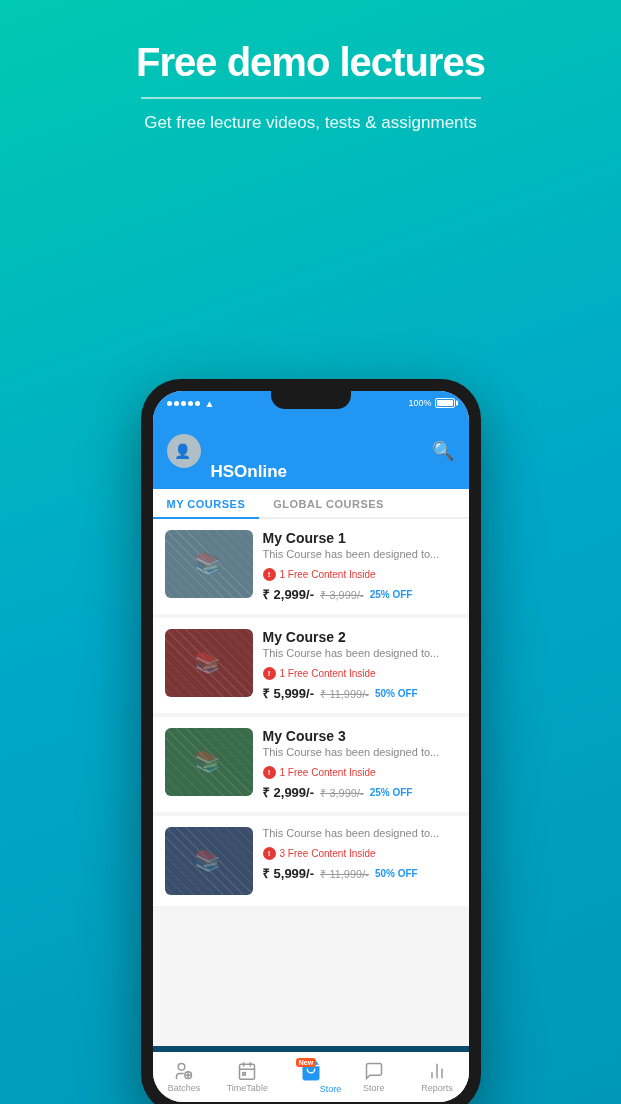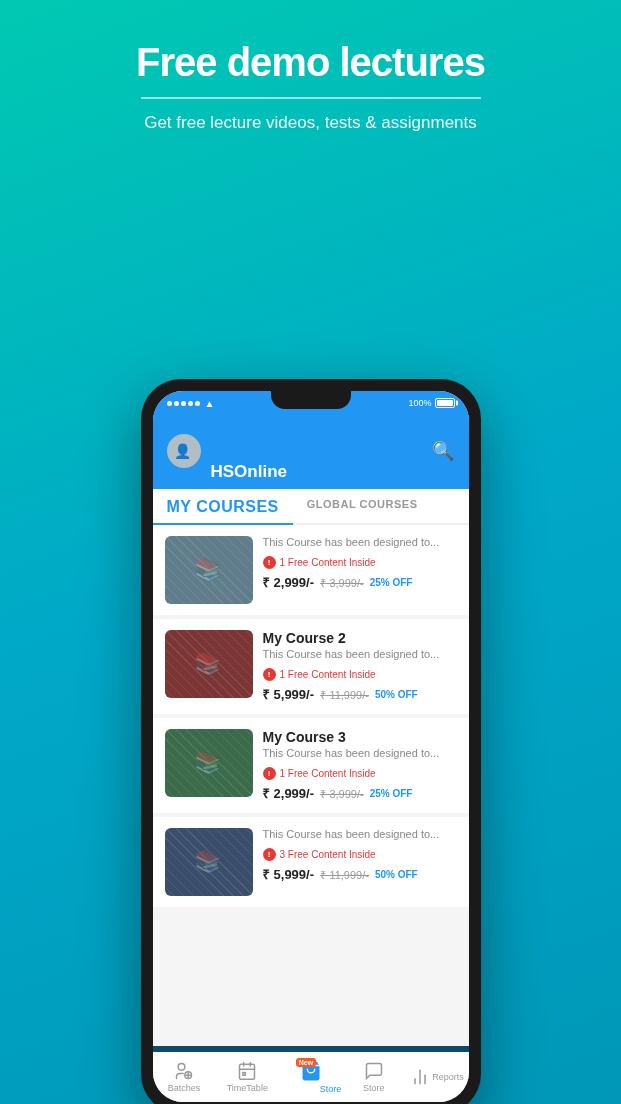--- a/index.html
+++ b/index.html
@@ -113,38 +113,39 @@
 
     <div style="background:#2196f3;padding:7px 14px;display:flex;align-items:center;gap:10px;flex-shrink:0;">
       <div style="width:34px;height:34px;border-radius:50%;background:#b0bec5;overflow:hidden;flex-shrink:0;display:flex;align-items:center;justify-content:center;font-size:14px;">
         <span>👤</span>
       </div>
       <span style="color:white;font-size:17px;font-weight:600;flex:1;margin-top:42px;">HSOnline</span>
       <span style="color:white;font-size:18px;">🔍</span>
     </div>
 
     <div style="background:white;display:flex;border-bottom:2px solid #eee;flex-shrink:0;">
-      <div style="padding:9px 14px 7px;font-size:16px;font-weight:700;color:#2196f3;position:relative;letter-spacing:0.5px;">
+      <div style="padding:9px 14px 7px;font-size:11px;font-weight:700;color:#2196f3;position:relative;letter-spacing:0.5px;">
         <span>MY COURSES</span>
         <div style="position:absolute;bottom:-2px;left:0;right:0;height:2px;background:#2196f3;"></div>
       </div>
       <div style="padding:9px 14px 7px;font-size:11px;font-weight:700;color:#999;letter-spacing:0.5px;">
         <span>GLOBAL COURSES</span>
       </div>
     </div>
 
 
     <div style="flex:1;overflow-y:auto;background:#f5f5f5;">
 
       <div style="background:white;margin-bottom:4px;padding:11px 12px;display:flex;gap:10px;align-items:flex-start;">
         <div style="width:88px;height:68px;border-radius:6px;flex-shrink:0;background:#607d8b;overflow:hidden;position:relative;">
           <div style="position:absolute;inset:0;background-image:repeating-linear-gradient(45deg,transparent,transparent 6px,rgba(255,255,255,0.1) 6px,rgba(255,255,255,0.1) 7px);"></div>
           <div style="position:absolute;inset:0;display:flex;align-items:center;justify-content:center;font-size:22px;opacity:0.3;">📚</div>
         </div>
         <div style="flex:1;">
+          <div style="font-size:14px;font-weight:700;color:#222;margin-bottom:2px;">My Course 1</div>
           <div style="font-size:11px;color:#888;margin-bottom:3px;">This Course has been designed to...</div>
           <div style="display:inline-flex;align-items:center;gap:4px;margin-bottom:4px;">
             <div style="width:13px;height:13px;background:#e53935;border-radius:50%;display:flex;align-items:center;justify-content:center;color:white;font-size:8px;font-weight:700;">!</div>
             <span style="font-size:10px;color:#e53935;font-weight:500;">1 Free Content Inside</span>
           </div>
           <div style="display:flex;align-items:center;gap:6px;">
             <span style="font-size:13px;font-weight:700;color:#222;">₹ 2,999/-</span>
             <span style="font-size:11px;color:#999;text-decoration:line-through;">₹ 3,999/-</span>
             <span style="font-size:10px;font-weight:700;color:#2196f3;">25% OFF</span>
           </div>
@@ -243,21 +244,21 @@
         <span style="font-size:9px;margin-left:40px;">Store</span>
       </div>
 
       <div style="flex:1;display:flex;flex-direction:column;align-items:center;justify-content:center;gap:2px;color:#999;">
         <svg width="20" height="20" viewBox="0 0 24 24" fill="none" stroke="currentColor" stroke-width="1.8" stroke-linecap="round">
           <path d="M21 15a2 2 0 0 1-2 2H7l-4 4V5a2 2 0 0 1 2-2h14a2 2 0 0 1 2 2z"></path>
         </svg>
         <span style="font-size:9px;">Store</span>
       </div>
 
-      <div style="flex:1;display:flex;flex-direction:row;align-items:center;justify-content:center;gap:2px;color:#999;">
+      <div style="flex:1;display:flex;flex-direction:column;align-items:center;justify-content:center;gap:2px;color:#999;">
         <svg width="20" height="20" viewBox="0 0 24 24" fill="none" stroke="currentColor" stroke-width="1.8" stroke-linecap="round">
           <line x1="18" y1="20" x2="18" y2="10"></line>
             <line x1="12" y1="20" x2="12" y2="4"></line>
             <line x1="6" y1="20" x2="6" y2="14"></line>
         </svg>
         <span style="font-size:9px;">Reports</span>
       </div>
 
     </div>
 

